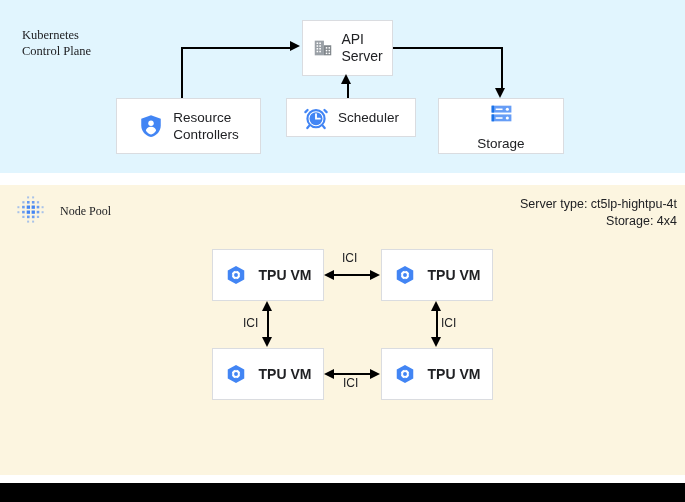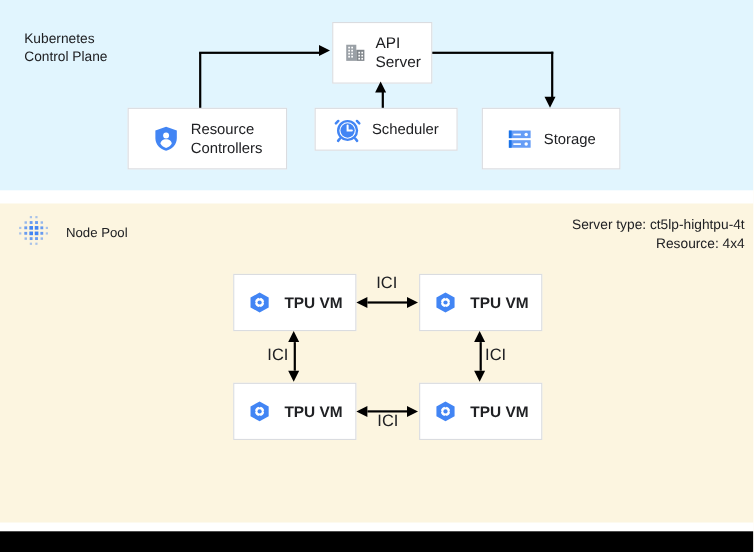--- a/index.html
+++ b/index.html
@@ -47,20 +47,21 @@
     background: #000000;
   }
 
   
   .panel-title {
     position: absolute;
     font-size: 12.5px;
     color: #202124;
     line-height: 16px;
     white-space: pre-line;
+    font-family: Liberation Serif, serif;
   }
   #control-plane-title {
     left: 22px;
     top: 27px;
   }
   #node-pool-title {
     left: 60px;
     top: 203px;
     font-size: 12px;
   }
@@ -94,21 +95,21 @@
     color: #202124;
     line-height: 17px;
     white-space: pre-line;
   }
 
   
   #api-server-box   { left: 302px; top: 20px;  width: 91px;  height: 56px;  gap: 7px; }
   #api-server-box .label { font-size: 14px; }
   #resource-ctrl-box{ left: 116px; top: 98px;  width: 145px; height: 56px; }
   #scheduler-box    { left: 286px; top: 98px;  width: 130px; height: 39px; }
-  #storage-box      { left: 438px; top: 98px;  width: 126px; height: 56px; }
+  #storage-box      { left: 438px; top: 98px;  width: 126px; height: 56px; flex-direction: column; }
 
   
   .tpu-box {
     width: 112px;
     height: 52px;
     gap: 12px;
   }
   #tpu-vm-0 { left: 212px; top: 249px; }
   #tpu-vm-1 { left: 381px; top: 249px; }
   #tpu-vm-2 { left: 212px; top: 348px; }
@@ -167,21 +168,21 @@
     position: absolute;
     width: 0; height: 0;
     border-left: 5.5px solid transparent;
     border-right: 5.5px solid transparent;
     border-top: 10px solid #000000;
   }
 
   
   .ici-label {
     position: absolute;
-    font-size: 15px;
+    font-size: 12px;
     color: #202124;
     line-height: 12px;
     white-space: nowrap;
   }
   
   #ici-h-top-line  { left: 334px; top: 274px; width: 36px; }
   #ici-h-top-a-l   { left: 324px; top: 269.5px; }
   #ici-h-top-a-r   { left: 370px; top: 269.5px; }
   #ici-h-top-label { left: 342px; top: 252px; }
 
@@ -324,21 +325,21 @@
         <rect x="12.1" y="25.6" width="2.0" height="2.0" opacity="0.45"></rect>
         <rect x="17.1" y="25.6" width="2.0" height="2.0" opacity="0.45"></rect>
       </g>
     </svg>
   </span>
 
   <div class="panel-title" id="node-pool-title">Node Pool</div>
 
   <div id="nodepool-meta">
     <div>Server type: ct5lp-hightpu-4t</div>
-    <div>Resource: 4x4</div>
+    <div>Storage: 4x4</div>
   </div>
 
   <div class="box tpu-box" id="tpu-vm-0">
     <span class="icon">
       <svg width="22" height="22" viewBox="0 0 24 24">
         <path d="M12 2.2 L21 7.1 V16.9 L12 21.8 L3 16.9 V7.1 Z" fill="#4285f4"></path>
         <circle cx="12" cy="12" r="4.6" fill="#ffffff"></circle>
         <circle cx="12" cy="12" r="2.1" fill="#4285f4"></circle>
         <g fill="#4285f4">
           <rect x="11.3" y="5.8" width="1.4" height="2.2"></rect>

